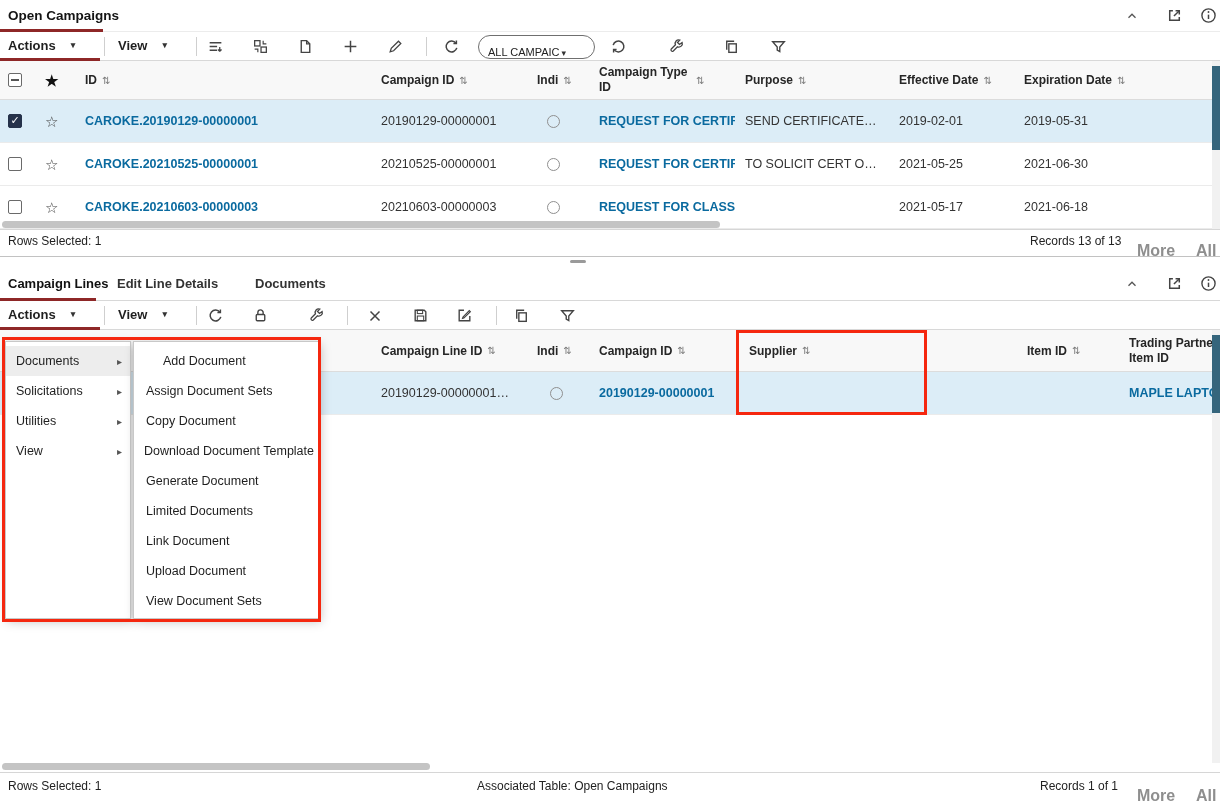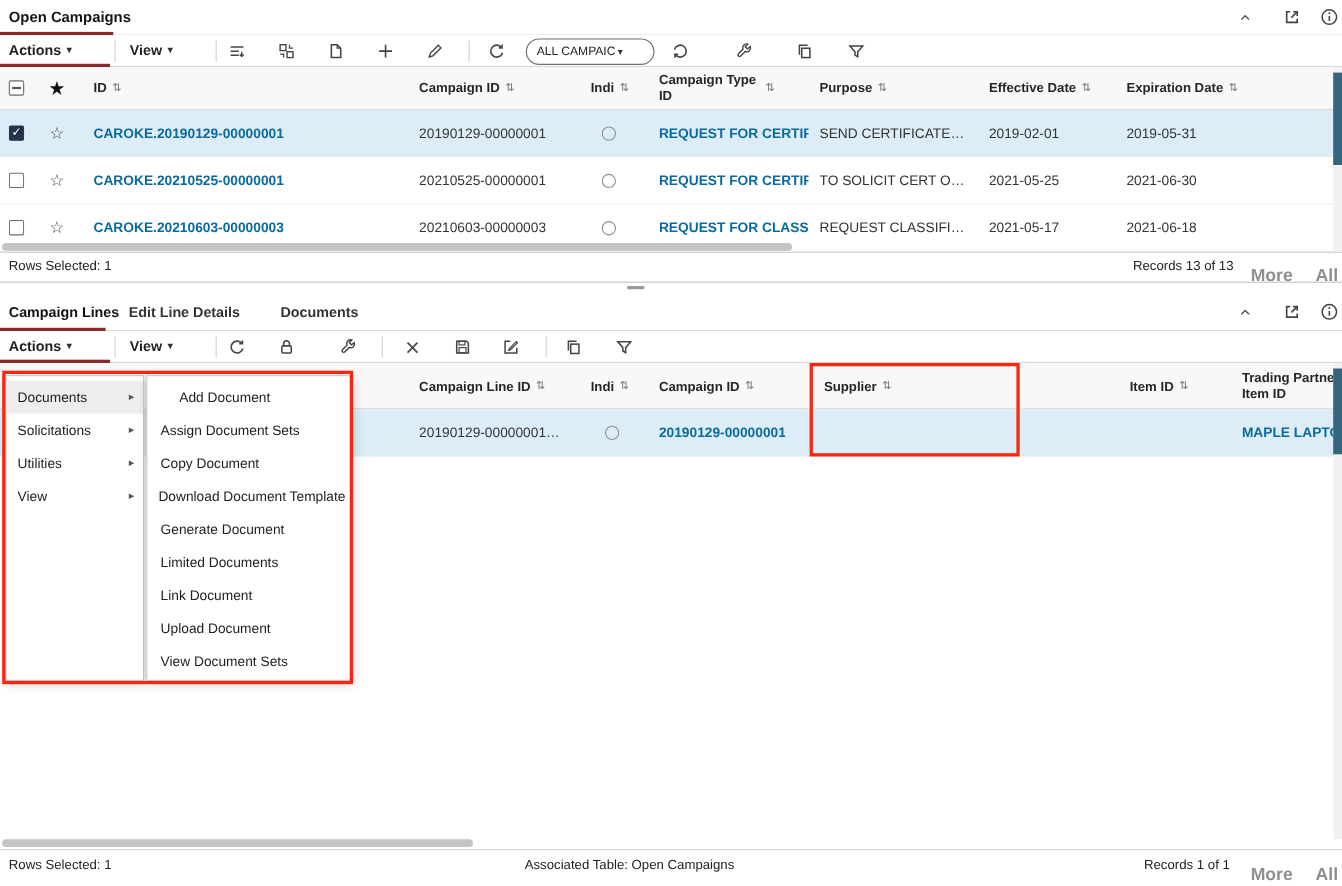--- a/index.html
+++ b/index.html
@@ -4,21 +4,21 @@
 <style>
 *{margin:0;padding:0;box-sizing:border-box}
 html,body{width:1220px;height:805px}
 body{font-family:"Liberation Sans",sans-serif;background:#fff;color:#222;position:relative;overflow:hidden}
 .panel{position:absolute;left:0;width:1220px;background:#fff}
 .titlebar{position:absolute;left:0;right:0;top:0;height:32px;background:#fff;border-bottom:1px solid #ececec}
 .panel-title{position:absolute;top:8px;left:8px;font-size:13.5px;font-weight:bold;color:#141414;white-space:nowrap}
 .maroon{background:#8e2727;position:absolute}
 .win-btn{position:absolute;width:20px;height:20px;display:flex;align-items:center;justify-content:center;cursor:pointer}
 .toolbar{position:absolute;left:0;right:0;height:29px;background:#fff;border-bottom:1px solid #d8d8d8}
-.tb-btn{position:absolute;top:0;height:26px;display:flex;align-items:center;gap:5px;font-size:13px;font-weight:bold;color:#1f1f1f;cursor:pointer}
+.tb-btn{position:absolute;top:0;height:26px;display:flex;align-items:center;gap:15px;font-size:13px;font-weight:bold;color:#1f1f1f;cursor:pointer}
 .tb-ico{position:absolute;top:5px;width:20px;height:19px;display:flex;align-items:center;justify-content:center;cursor:pointer}
 .tb-div{position:absolute;top:5px;width:1px;height:19px;background:#cfcfcf}
 .caret{font-size:9px;color:#333;line-height:1}
 .grid-head{position:absolute;left:0;right:0;background:#f8f8f8;border-bottom:1px solid #dcdcdc}
 .hcell{position:absolute;top:0;height:100%;display:flex;align-items:center;font-size:12px;font-weight:bold;color:#262626;white-space:nowrap}
 .hcell .sort{font-size:10px;color:#787878;margin-left:5px;font-weight:normal}
 .hwrap{white-space:normal;line-height:1.25;display:inline-block}
 .grid-row{position:absolute;left:0;right:0;height:43px;border-bottom:1px solid #ebebeb;background:#fff}
 .grid-row.sel{background:#dcedf7}
 .cell{position:absolute;top:0;height:100%;display:flex;align-items:center;font-size:12.5px;color:#333;white-space:nowrap;overflow:hidden}
@@ -36,21 +36,21 @@
 .pfooter{position:absolute;left:0;right:0;border-top:1px solid #d6d6d6;background:#fff}
 .ftext{position:absolute;font-size:12px;color:#222;white-space:nowrap}
 .flink{position:absolute;font-size:16px;color:#8e8e8e;font-weight:bold;cursor:pointer}
 .tab{position:absolute;top:8px;font-size:13px;font-weight:bold;color:#333;cursor:pointer;white-space:nowrap}
 .tab.active{color:#111}
 .menu{position:absolute;background:#fff;border:1px solid #c8c8c8;box-shadow:2px 3px 10px rgba(0,0,0,.22);z-index:20;padding-top:4px}
 .mitem{height:30px;display:flex;align-items:center;padding:0 10px;font-size:12.5px;color:#1e1e1e;cursor:pointer;position:relative;white-space:nowrap}
 .mitem .arr{position:absolute;right:8px;font-size:10px;color:#555}
 .mitem.hover{background:#ededed}
 .annot{position:absolute;border:3px solid #f5270f;z-index:30;pointer-events:none}
-.dropdown{position:absolute;height:24px;border:1px solid #6f6f6f;border-radius:13px;display:flex;align-items:center;padding:0 9px;gap:2px;font-size:11px;color:#222;background:#fff;cursor:pointer;white-space:nowrap;overflow:hidden}
+.dropdown{position:absolute;height:24px;border:1px solid #6f6f6f;border-radius:13px;display:flex;align-items:flex-end;padding:0 9px;gap:2px;font-size:11px;color:#222;background:#fff;cursor:pointer;white-space:nowrap;overflow:hidden}
 .splitline{position:absolute;left:0;right:0;height:1px;background:#c2c2c2}
 svg{display:block}
 </style>
 </head>
 <body>
 
 <section class="panel" style="top:0;height:258px">
 
   <div class="titlebar">
     <div class="panel-title">Open Campaigns</div>
@@ -244,21 +244,20 @@
     <div class="cell" style="left:85px">
         <span class="link">CAROKE.20210603-00000003</span>
       </div>
     <div class="cell" style="left:381px">20210603-00000003</div>
     <div class="cell" style="left:547px">
         <span class="radio"></span>
       </div>
     <div class="cell" style="left:599px;width:136px">
         <span class="link">REQUEST FOR CLASSII</span>
       </div>
-    <div class="cell" style="left:745px;width:150px">REQUEST CLASSIFI…</div>
     <div class="cell" style="left:899px">2021-05-17</div>
     <div class="cell" style="left:1024px">2021-06-18</div>
   </div>
 
   <div class="hscroll" style="left:2px;top:221px;width:718px"></div>
   <div class="vtrack" style="left:1212px;top:61px;height:168px">
     <div class="vthumb" style="top:5px;height:84px"></div>
   </div>
 
   <div class="pfooter" style="top:229px;height:28px">

